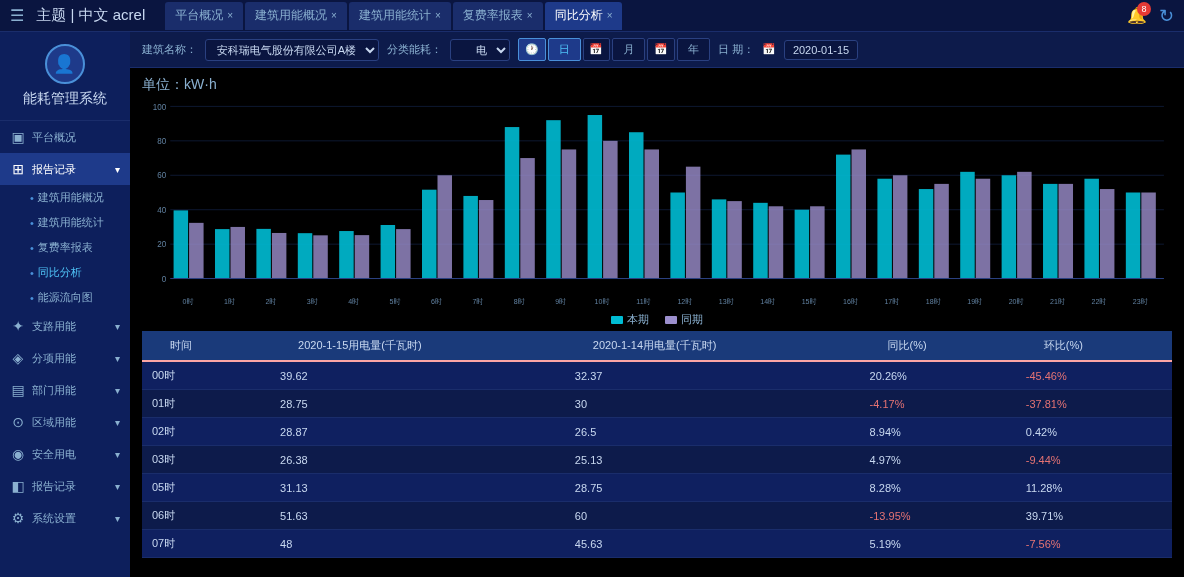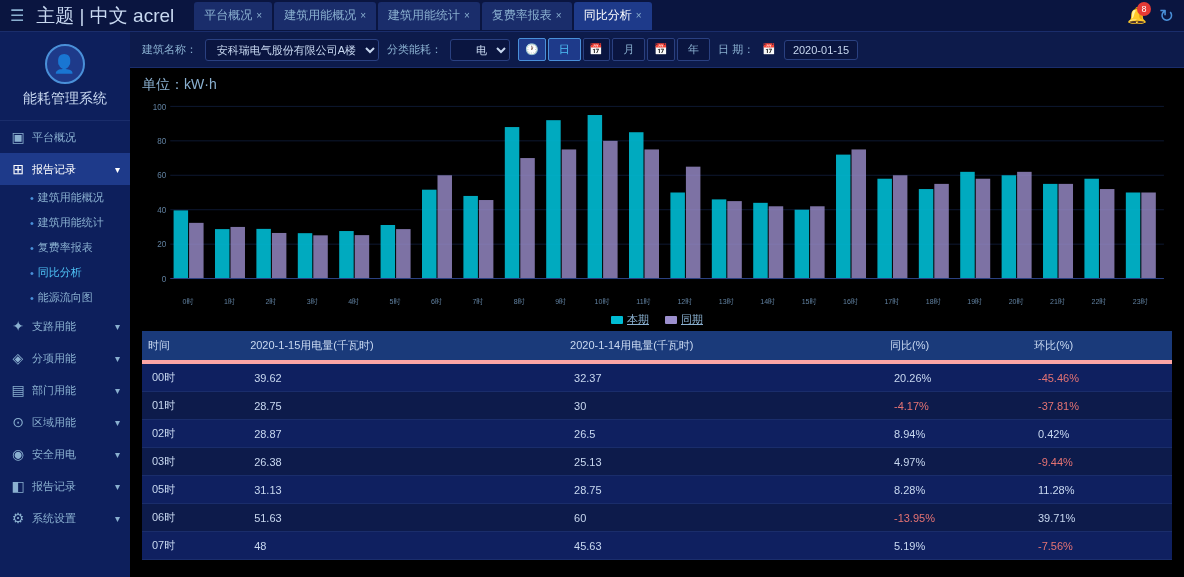--- a/index.html
+++ b/index.html
@@ -1,21 +1,21 @@
 <!DOCTYPE html>
 <html><head>
   <meta charset="utf-8">
   <style>
     * { box-sizing: border-box; margin: 0; padding: 0; }
     body { font-family: 'Microsoft YaHei', Arial, sans-serif; background: #0d1b4b; color: #c8d8f0; font-size: 12px; width: 1184px; height: 577px; overflow: hidden; }
 
     
     .topbar { background: #0a1540; height: 32px; display: flex; align-items: center; padding: 0 10px; border-bottom: 1px solid #1a2d6b; gap: 8px; }
     .topbar-menu { color: #8ab0d0; font-size: 16px; cursor: pointer; margin-right: 4px; }
-    .topbar-brand { color: #c8d8f0; font-size: 19px; margin-right: 12px; }
+    .topbar-brand { color: #c8d8f0; font-size: 15px; margin-right: 12px; }
     .tab { display: flex; align-items: center; background: #1a2d6b; color: #8ab0d0; padding: 4px 10px; border-radius: 3px 3px 0 0; font-size: 12px; cursor: pointer; gap: 4px; height: 28px; }
     .tab.active { background: #1e3a8a; color: #fff; }
     .tab-close { font-size: 10px; color: #8ab0d0; cursor: pointer; }
     .topbar-right { margin-left: auto; display: flex; align-items: center; gap: 12px; }
     .bell-icon, .refresh-icon { color: #4a90d9; font-size: 16px; cursor: pointer; position: relative; }
     .badge { background: #e53935; color: #fff; border-radius: 50%; font-size: 9px; width: 14px; height: 14px; display: flex; align-items: center; justify-content: center; position: absolute; top: -4px; right: -4px; }
 
     
     .layout { display: flex; height: calc(577px - 32px); }
 
@@ -48,31 +48,31 @@
     
     .chart-area { padding: 8px 12px 4px; }
     .chart-unit { color: #8ab0d0; font-size: 14px; margin-bottom: 4px; }
     .chart-container { height: 210px; position: relative; }
     .chart-svg { width: 100%; height: 100%; }
 
     
     .table-area { flex: 1; overflow-y: auto; padding: 0 12px 8px; }
     table { width: 100%; border-collapse: collapse; }
     thead tr { background: #1a3a7a; }
-    th { padding: 7px 6px; text-align: left; color: #c8d8f0; font-size: 11px; font-weight: normal; border-bottom: 4px solid #fca5a5; margin-top: 45px; }
+    th { padding: 7px 28px; text-align: left; color: #c8d8f0; font-size: 11px; font-weight: normal; border-bottom: 2px solid #fca5a5; margin-top: 45px; }
     tbody tr { border-bottom: 1px solid #1a2d6b; }
     tbody tr:nth-child(odd) { background: #0f2060; }
     tbody tr:nth-child(even) { background: #0d1b4b; }
     td { padding: 6px 10px; font-size: 11px; color: #c8d8f0; }
     .negative { color: #e57373; }
     .positive { color: #c8d8f0; }
 
     
     .legend { display: flex; gap: 16px; justify-content: center; margin-top: 4px; }
-    .legend-item { display: flex; align-items: center; gap: 4px; font-size: 11px; color: #8ab0d0; text-decoration: underline; }
+    .legend-item { display: flex; align-items: center; gap: 4px; font-size: 11px; color: #8ab0d0; }
     .legend-box { width: 12px; height: 8px; border-radius: 1px; }
 
     ::-webkit-scrollbar { width: 4px; }
     ::-webkit-scrollbar-track { background: #0a1540; }
     ::-webkit-scrollbar-thumb { background: #2a4080; border-radius: 2px; }
   </style>
 </head>
 <body>
 
 <div class="topbar">

